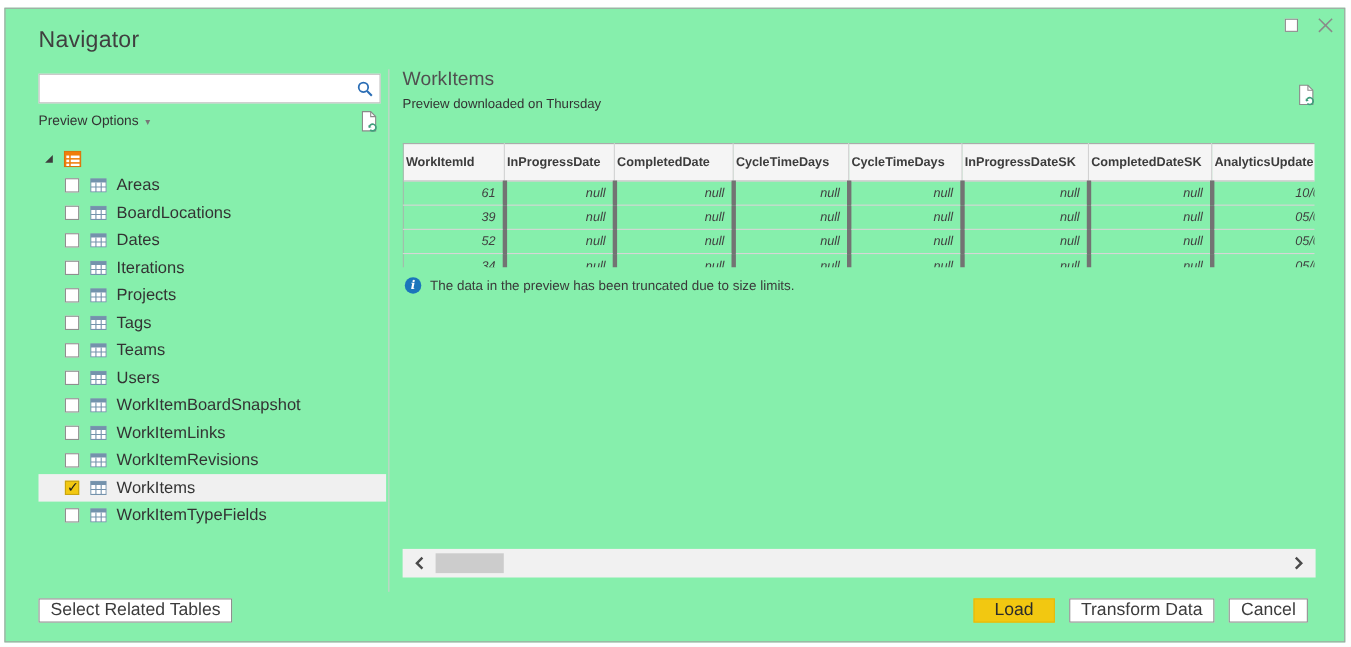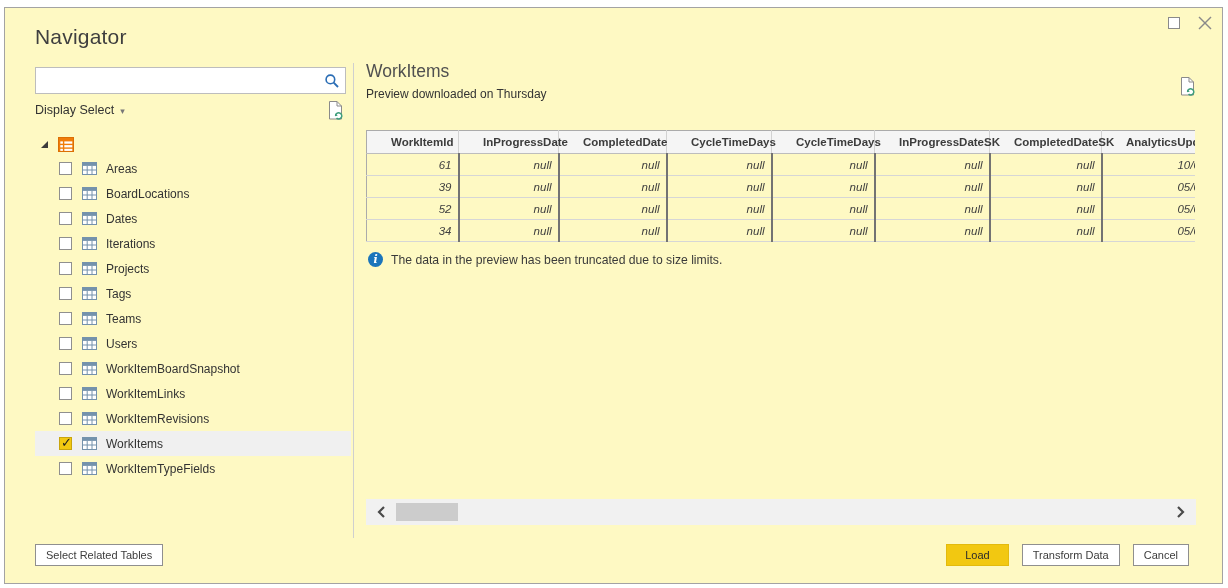--- a/index.html
+++ b/index.html
@@ -1,19 +1,19 @@
 <!DOCTYPE html>
 <html><head>
 <meta charset="utf-8">
 <style>
   * { box-sizing: border-box; margin: 0; padding: 0; }
   html,body { width:1228px; height:588px; background:#fff;
     font-family:"Liberation Sans","DejaVu Sans",sans-serif; }
   .dialog { position:absolute; left:4px; top:7px; width:1219px; height:577px;
-    background:#fef9c3; border:1px solid #a3a3a3; overflow:hidden; }
+    background:#86efac; border:1px solid #a3a3a3; overflow:hidden; }
 
   
   .win-controls { position:absolute; top:8px; right:10px; display:flex; gap:18px; align-items:center; }
   .btn-maximize { width:12px; height:12px; border:1px solid #8a8a8a; background:#fff; cursor:pointer; }
   .btn-close { width:14px; height:14px; cursor:pointer; }
 
   .dlg-title { position:absolute; left:30px; top:17px; font-size:21px; color:#3f3f3f; letter-spacing:0.2px; }
 
   
   .search-box { position:absolute; left:30px; top:59px; width:311px; height:27px;
@@ -35,53 +35,53 @@
   .src-icon { margin-left:10px; flex:0 0 auto; }
   .tree-root-label { margin-left:8px; font-size:12.5px; color:#333; white-space:nowrap; }
   .tree-item { display:flex; align-items:center; height:25px; padding-left:24px; cursor:pointer; }
   .tree-item.selected { background:#f0f0f0; }
   .checkbox { width:13px; height:13px; border:1px solid #8f8f8f; background:#fff; flex:0 0 auto;
     position:relative; cursor:pointer; }
   .checkbox.checked { background:#f2c811; border-color:#c9a50e; }
   .checkbox.checked::after { content:"\2713"; position:absolute; left:1px; top:-3px;
     font-size:13px; font-weight:bold; color:#1d1d1d; }
   .tbl-icon { margin-left:10px; flex:0 0 auto; }
-  .tree-item-label { margin-left:9px; font-size:12px; color:#333; white-space:nowrap; }
+  .tree-item-label { margin-left:9px; font-size:15px; color:#333; white-space:nowrap; }
 
   .pane-sep { position:absolute; left:348px; top:55px; width:1px; height:475px; background:#cfcfcf; }
 
   
   .preview-title { position:absolute; left:361px; top:53px; font-size:17.5px; color:#505050; }
   .preview-sub { position:absolute; left:361px; top:79px; font-size:12px; color:#333; }
   .preview-refresh { position:absolute; left:1174px; top:68px; }
 
   .table-clip { position:absolute; left:361px; top:122px; width:829px; height:113px; overflow:hidden; }
   table.preview { border-collapse:collapse; table-layout:fixed; width:875px; }
   table.preview th { font-size:11.5px; font-weight:bold; color:#3c3c3c; text-align:left;
-    padding:3px 24px; background:#f5f5f5; border:1px solid #d2d2d2;
-    border-top:1px solid #ababab; border-bottom:1px solid #bdbdbd; height:23px; }
+    padding:3px 2px; background:#f5f5f5; border:1px solid #d2d2d2;
+    border-top:1px solid #ababab; border-bottom:1px solid #bdbdbd; height:34px; }
   table.preview td { font-size:11.5px; font-style:italic; color:#404040; text-align:right;
-    padding:2px 6px; border-right:1px solid #e6e6e6; border-left:2px solid #737373;
+    padding:2px 6px; border-right:1px solid #e6e6e6; border-left:4px solid #737373;
     border-bottom:1px solid #d6d6d6; height:22px; white-space:nowrap; overflow:hidden; }
   table.preview tr td:first-child, table.preview tr th:first-child { border-left:1px solid #ababab; }
 
   .notice { position:absolute; left:363px; top:244px; display:flex; align-items:center; gap:8px; }
   .info-icon { width:15px; height:15px; border-radius:50%; background:#1b75bb; color:#fff;
     font-size:11px; font-weight:bold; text-align:center; line-height:15px; font-style:italic;
     font-family:"DejaVu Serif",serif; flex:0 0 auto; }
   .notice-text { font-size:12.2px; color:#3a3a3a; }
 
   .hscroll { position:absolute; left:361px; top:491px; width:830px; height:26px; background:#f1f1f1; }
   .hs-arrow { position:absolute; top:6px; width:10px; height:14px; cursor:pointer; }
   .hs-left { left:10px; } .hs-right { right:10px; }
   .hs-thumb { position:absolute; left:30px; top:4px; width:62px; height:18px; background:#cccccc; cursor:grab; }
 
   
   .btn { height:22px; padding:0 10px; background:#fff; border:1px solid #8f8f8f; color:#3c3c3c;
-    font-size:11px; font-family:inherit; cursor:pointer; }
+    font-size:16px; font-family:inherit; cursor:pointer; }
   .btn-select-related { position:absolute; left:30px; top:536px; }
   .footer-right { position:absolute; right:33px; top:536px; display:flex; gap:13px;justify-content:space-between; }
   .btn-load { background:#f2c811; border:1px solid #e3ba0d; color:#2b2b2b; padding:0 18px; }
 </style>
 </head>
 <body>
 
 <div class="dialog">
 
   <div class="win-controls">
@@ -96,21 +96,21 @@
 
   <div class="search-box">
     <input type="text" value="" style="">
     <svg class="search-icon" viewBox="0 0 16 16">
       <circle cx="6.4" cy="6.4" r="4.3" fill="none" stroke="#2a6db5" stroke-width="1.6"></circle>
       <line x1="9.7" y1="9.7" x2="14" y2="14" stroke="#2a6db5" stroke-width="1.9"></line>
     </svg>
   </div>
 
   <div class="display-row">
-    <span class="display-opts"><span>Display Select</span><span class="caret">▾</span></span>
+    <span class="display-opts"><span>Preview Options</span><span class="caret">▾</span></span>
     <span class="doc-refresh">
       <svg width="17" height="21" viewBox="0 0 17 21">
         <path d="M2.5 1.5 h7.5 l4.5 4.5 v13 h-12 z" fill="#ffffff" stroke="#8a8a8a" stroke-width="1"></path>
         <path d="M10 1.5 v4.5 h4.5" fill="none" stroke="#8a8a8a" stroke-width="1"></path>
         <path d="M8.6 15.9 a3.1 3.1 0 1 1 0.9 2.2" fill="none" stroke="#3f9e7c" stroke-width="1.5"></path>
         <path d="M8 13.6 l0.4 2.6 2.4-0.6 z" fill="#3f9e7c"></path>
       </svg>
     </span>
   </div>
 

